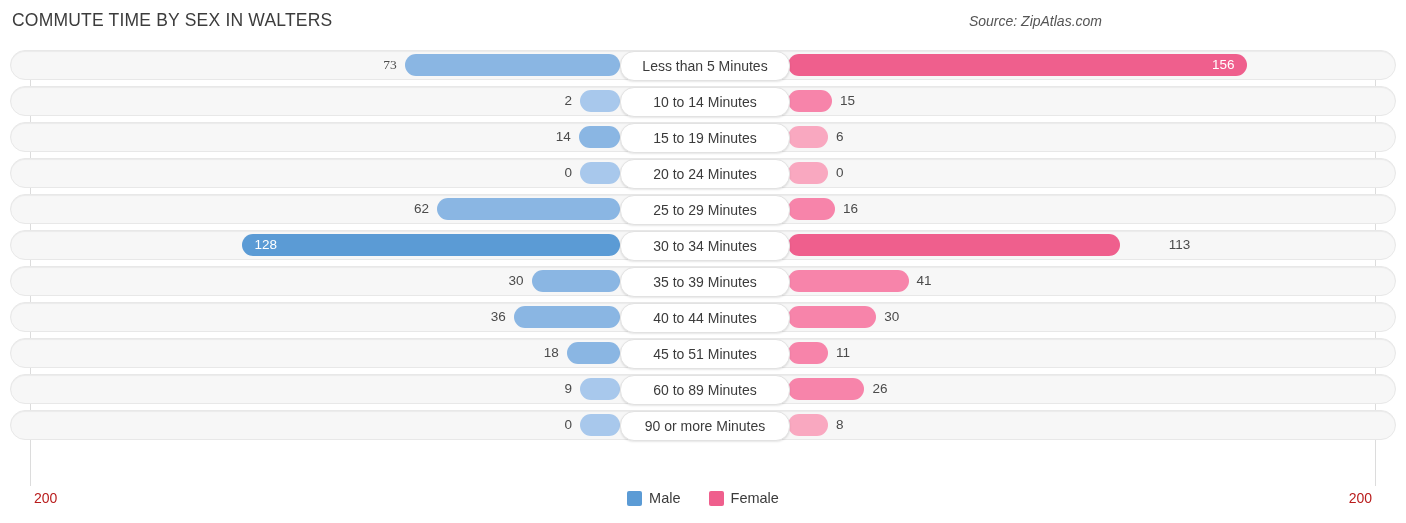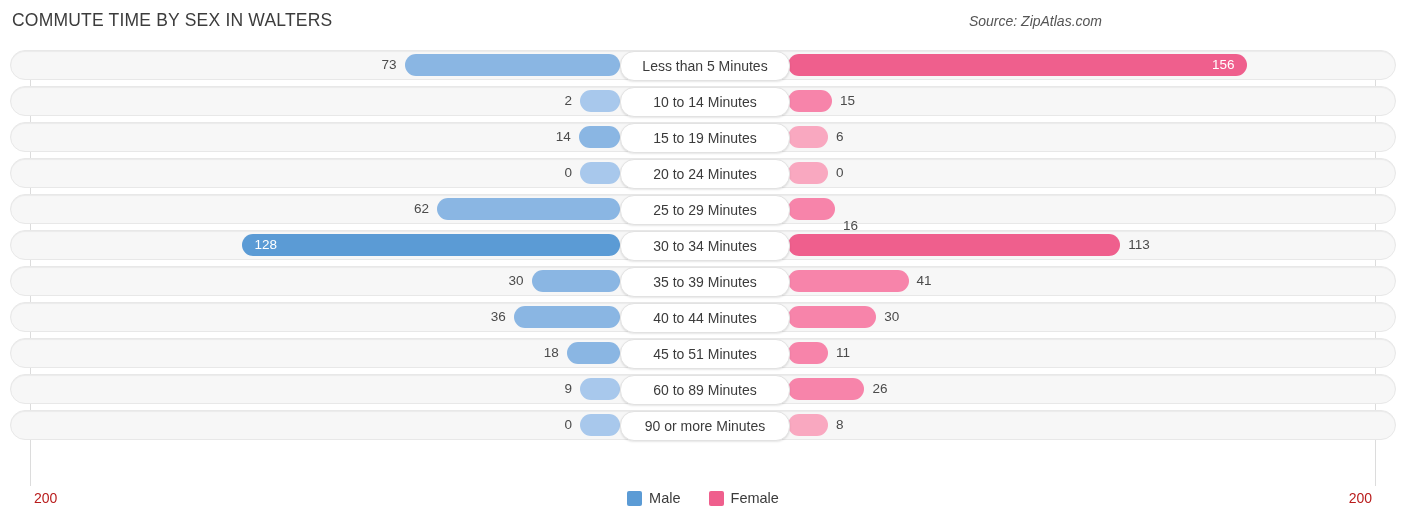--- a/index.html
+++ b/index.html
@@ -109,21 +109,21 @@
   </div>
 
   <div class="plot">
     <div class="axis-line axis-left"></div>
     <div class="axis-line axis-right"></div>
     <div class="rows" id="rows">
         <div class="row">
           <div class="track"></div>
           <div class="bar bar-male" style="left: 404.65px; width: 215.35px; background: rgb(138, 182, 227);"></div>
           <div class="bar bar-female" style="left: 788px; width: 458.64px; background: rgb(239, 95, 141);"></div>
-          <div class="bar-value left-out" style="left: 334.65px; width: 62px;">73</div>
+          <div class="bar-value left-out" style="left: 334.65px; width: 62px; font-family: Liberation Serif, serif;">73</div>
           <div class="bar-value inside" style="left: 1200.64px; width: 34px; text-align: right;">156</div>
           <div class="center-pill" style="left: 620px; width: 168px;">Less than 5 Minutes</div>
         </div>
         <div class="row">
           <div class="track"></div>
           <div class="bar bar-male" style="left: 580px; width: 40px; background: rgb(168, 200, 236);"></div>
           <div class="bar bar-female" style="left: 788px; width: 44.1px; background: rgb(247, 132, 170);"></div>
           <div class="bar-value left-out" style="left: 510px; width: 62px;">2</div>
           <div class="bar-value right-out" style="left: 840.1px; width: 62px;">15</div>
           <div class="center-pill" style="left: 620px; width: 168px;">10 to 14 Minutes</div>
@@ -142,29 +142,29 @@
           <div class="bar bar-female" style="left: 788px; width: 40px; background: rgb(249, 168, 192);"></div>
           <div class="bar-value left-out" style="left: 510px; width: 62px;">0</div>
           <div class="bar-value right-out" style="left: 836px; width: 62px;">0</div>
           <div class="center-pill" style="left: 620px; width: 168px;">20 to 24 Minutes</div>
         </div>
         <div class="row">
           <div class="track"></div>
           <div class="bar bar-male" style="left: 437.1px; width: 182.9px; background: rgb(138, 182, 227);"></div>
           <div class="bar bar-female" style="left: 788px; width: 47.04px; background: rgb(247, 132, 170);"></div>
           <div class="bar-value left-out" style="left: 367.1px; width: 62px;">62</div>
-          <div class="bar-value right-out" style="left: 843.04px; width: 62px; margin-top: 17px;">16</div>
+          <div class="bar-value right-out" style="left: 843.04px; width: 62px;">16</div>
           <div class="center-pill" style="left: 620px; width: 168px;">25 to 29 Minutes</div>
         </div>
         <div class="row">
           <div class="track"></div>
           <div class="bar bar-male" style="left: 242.4px; width: 377.6px; background: rgb(91, 155, 213);"></div>
           <div class="bar bar-female" style="left: 788px; width: 332.22px; background: rgb(239, 95, 141);"></div>
           <div class="bar-value inside" style="left: 254.4px; width: auto;">128</div>
-          <div class="bar-value right-out" style="left: 1128.22px; width: 62px;">113</div>
+          <div class="bar-value right-out" style="left: 1128.22px; width: 62px; text-align: right;">113</div>
           <div class="center-pill" style="left: 620px; width: 168px;">30 to 34 Minutes</div>
         </div>
         <div class="row">
           <div class="track"></div>
           <div class="bar bar-male" style="left: 531.5px; width: 88.5px; background: rgb(138, 182, 227);"></div>
           <div class="bar bar-female" style="left: 788px; width: 120.54px; background: rgb(247, 132, 170);"></div>
           <div class="bar-value left-out" style="left: 461.5px; width: 62px;">30</div>
           <div class="bar-value right-out" style="left: 916.54px; width: 62px;">41</div>
           <div class="center-pill" style="left: 620px; width: 168px;">35 to 39 Minutes</div>
         </div>

